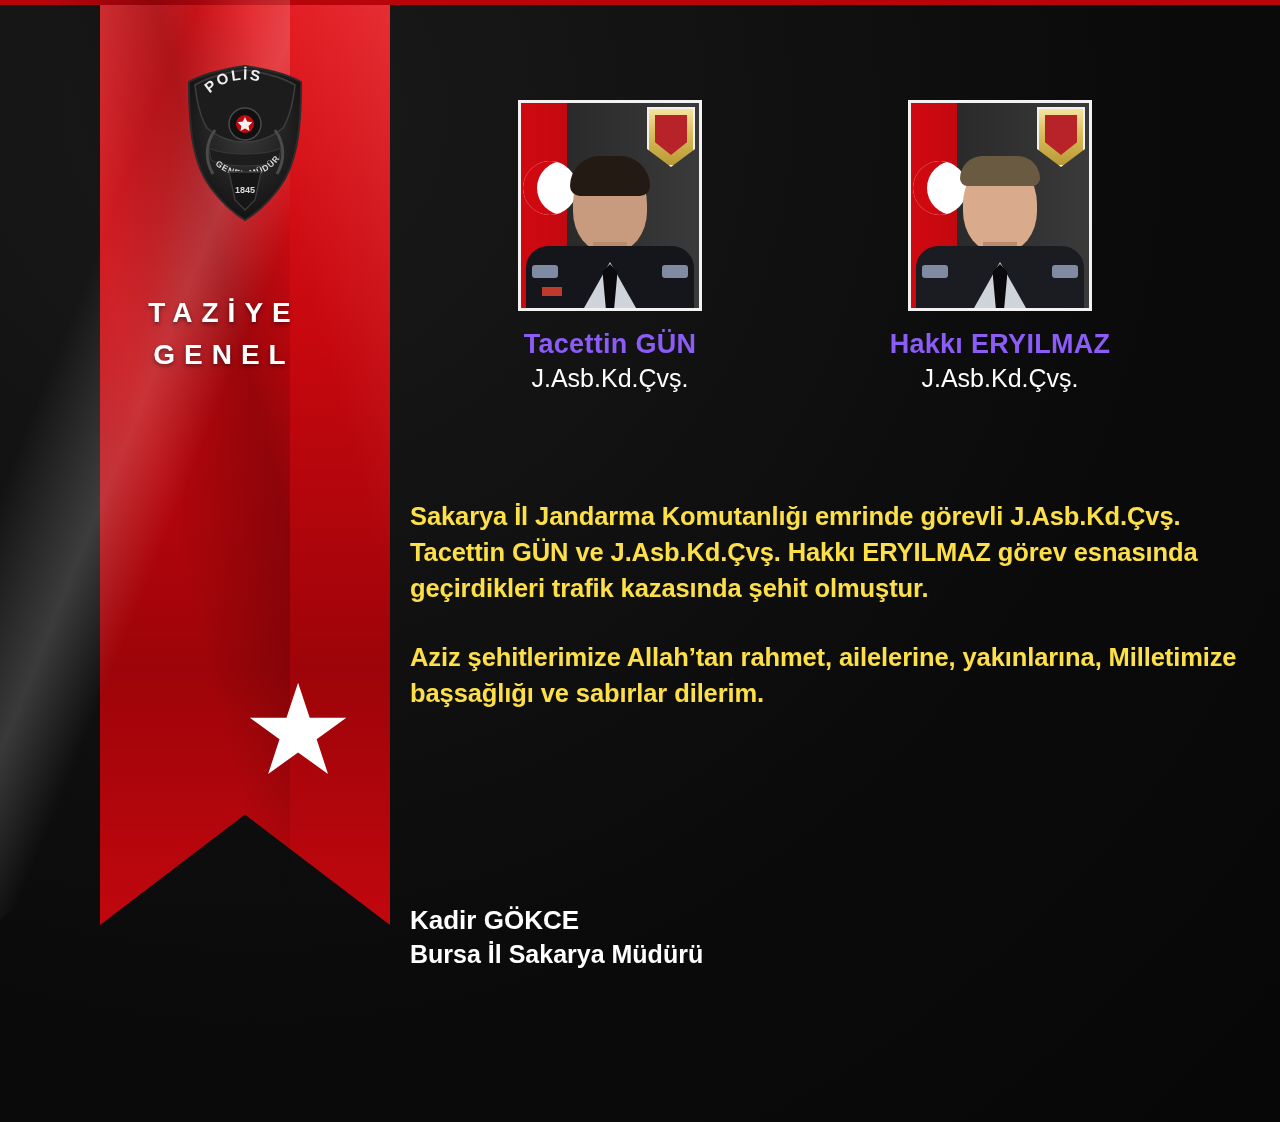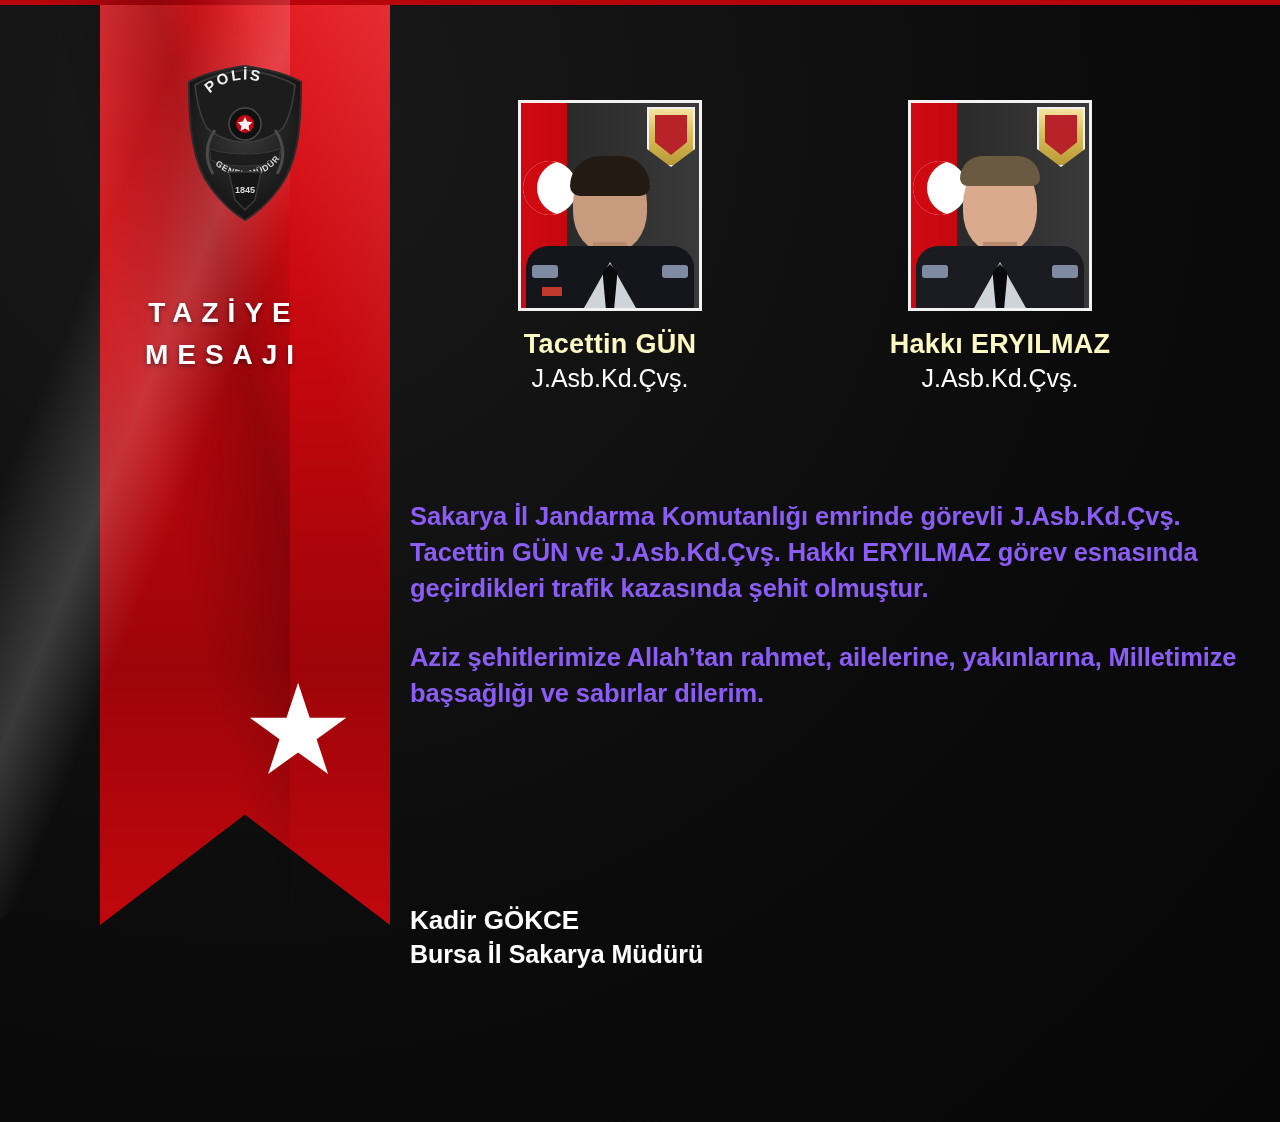--- a/index.html
+++ b/index.html
@@ -226,39 +226,39 @@
   .rank-r { right: 6px; }
   .medal {
     position: absolute;
     left: 16px; bottom: 12px;
     width: 20px; height: 9px;
     background: #c03a2b;
   }
 
   .person-name {
     margin-top: 18px;
-    color: #fef9c3;
+    color: #8b5cf6;
     font-size: 27px;
     font-weight: bold;
     letter-spacing: 0.3px;
   }
   .person-rank {
     margin-top: 4px;
     color: #ffffff;
     font-size: 25px;
     font-weight: normal;
   }
 
   
   .message {
     position: absolute;
     left: 410px;
     top: 498px;
     width: 845px;
-    color: #8b5cf6;
+    color: #fde047;
     font-size: 25.5px;
     font-weight: bold;
     line-height: 1.42;
     letter-spacing: -0.1px;
   }
   .message p { margin: 0; }
   .message .para-gap { height: 32px; }
 
   
   .signature {
@@ -317,21 +317,21 @@
         <textPath href="#arcBot" startOffset="12%">GENEL MÜDÜRLÜĞÜ</textPath>
       </text>
 
       <path d="M54 112 L86 112 L80 140 L70 150 L60 140 Z" fill="#161616" stroke="#3b3b3b" stroke-width="1.4"></path>
       <text x="70" y="133" text-anchor="middle" font-family="Liberation Sans, sans-serif" font-size="9" font-weight="bold" fill="#d8d8d8">1845</text>
     </svg>
   </div>
 
   <div class="ribbon-title">
     <div>TAZİYE</div>
-    <div>MESAJI</div>
+    <div>GENEL</div>
   </div>
 
   <div class="flag-mark">
     <svg width="240" height="210" viewBox="0 0 240 210" aria-hidden="true">
       <path d="M118 12 A93 93 0 1 0 118 198 A78 78 0 1 1 118 12 Z" fill="#ffffff" opacity="0.97"></path>
       <path d="M188 66 l13.5 40.5 42.6 0 -34.5 25 13.2 40.5 -34.8 -25.1 -34.8 25.1 13.2 -40.5 -34.5 -25 42.6 0 Z" transform="translate(-28,-8) scale(0.86) translate(40,28)" fill="#ffffff"></path>
     </svg>
   </div>
 
   <div class="portraits">

